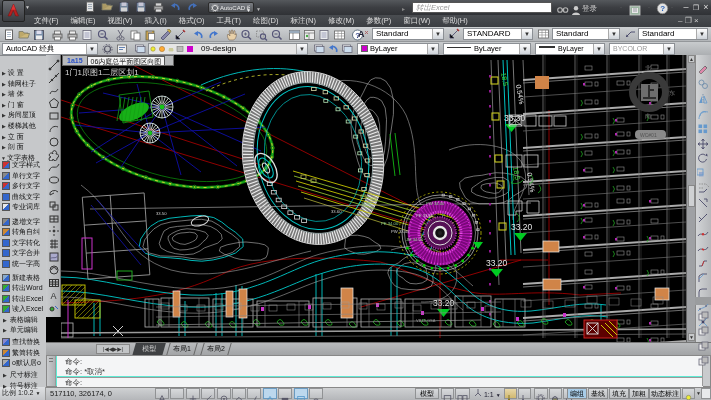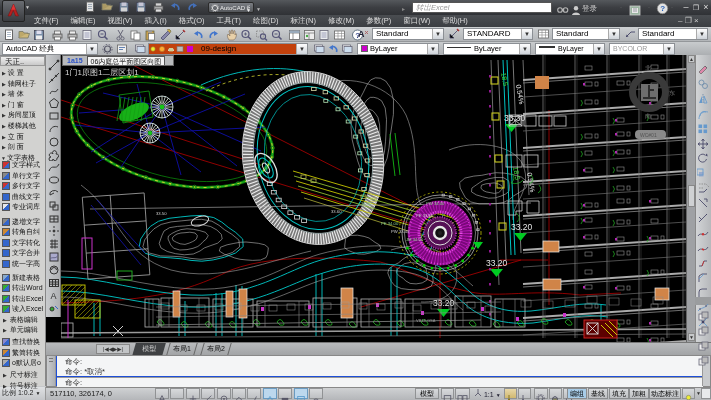--- a/index.html
+++ b/index.html
@@ -206,21 +206,21 @@
         <circle cx="6.5" cy="6" r="4.6" fill="none" stroke="#556" stroke-width="0.9" stroke-dasharray="1.6 1.6"></circle>
       </svg></div>
     <div class="abs" style="left:116px;top:43px;z-index:2"><svg width="13" height="12" viewBox="0 0 13 12" style="display:inline-block;vertical-align:top">
         <rect x="1.5" y="2" width="9" height="8" fill="#eee" stroke="#666" stroke-width="0.8"></rect>
         <path d="M3,4.5 h6 M3,6.5 h4" stroke="#57a" stroke-width="0.9"></path>
       </svg></div>
     <div class="abs" style="left:134px;top:43px;z-index:2"><svg width="13" height="12" viewBox="0 0 13 12" style="display:inline-block;vertical-align:top">
         <rect x="1.5" y="2" width="8" height="6" fill="#fff" stroke="#667" stroke-width="0.8"></rect>
         <rect x="3" y="3.5" width="8" height="6" fill="#cde" stroke="#667" stroke-width="0.8"></rect>
       </svg></div>
-    <div class="abs" style="left:148px;top:43px;width:160px;height:12px;background:#c2410c;border:1px solid #8b8f94;z-index:2;font-size:8px;line-height:10px;white-space:nowrap"><svg width="52" height="10" viewBox="0 0 52 10" style="vertical-align:-2px">
+    <div class="abs" style="left:148px;top:43px;width:160px;height:12px;background:#e5e5e5;border:1px solid #8b8f94;z-index:2;font-size:8px;line-height:10px;white-space:nowrap"><svg width="52" height="10" viewBox="0 0 52 10" style="vertical-align:-2px">
         <circle cx="4" cy="5" r="2.2" fill="#ee3" stroke="#983" stroke-width="0.6"></circle>
         <circle cx="13" cy="5" r="2.6" fill="#fa3" stroke="#a73" stroke-width="0.6"></circle>
         <path d="M19,7 a3,3 0 0 1 6,0 Z" fill="#ddb"></path>
         <rect x="20" y="4" width="4" height="3.4" fill="#cc9"></rect>
         <rect x="28" y="2.5" width="6" height="5" fill="#bbb" stroke="#777" stroke-width="0.6"></rect>
         <rect x="38" y="2" width="6" height="6" fill="#c0c"></rect>
       </svg><span style="vertical-align:top">09-design</span><span style="position:absolute;right:0;top:0;width:11px;height:10px;background:linear-gradient(#fdfdfd,#cfd4da);border-left:1px solid #aaa;text-align:center;font-size:6px;line-height:10px;color:#333">▼</span></div>
     <div class="abs" style="left:313px;top:43px;z-index:2"><svg width="13" height="12" viewBox="0 0 13 12" style="display:inline-block;vertical-align:top">
         <rect x="1.5" y="2" width="8" height="6" fill="#fff" stroke="#667" stroke-width="0.8"></rect>
         <rect x="3" y="3.5" width="8" height="6" fill="#cde" stroke="#667" stroke-width="0.8"></rect>
@@ -230,23 +230,20 @@
         <path d="M2,4.5 L6,2 L6,7 Z" fill="#4477cc"></path>
       </svg></div>
     <div class="abs" style="left:341px;top:43px;z-index:2"><svg width="13" height="12" viewBox="0 0 13 12" style="display:inline-block;vertical-align:top">
         <rect x="1.5" y="2" width="8" height="6" fill="#fff" stroke="#667" stroke-width="0.8"></rect>
         <rect x="3" y="3.5" width="8" height="6" fill="#cde" stroke="#667" stroke-width="0.8"></rect>
       </svg></div>
     <div class="abs" style="left:357px;top:43px;z-index:2"><span style="display:inline-block;position:relative;width:82px;height:12px;background:#fff;border:1px solid #8b8f94;box-sizing:border-box;font-size:7.5px;line-height:10px;vertical-align:top;"><span style="padding-left:3px;white-space:nowrap;"><span style="display:inline-block;width:7px;height:7px;background:#c0c;vertical-align:-1px;margin-right:2px;border:1px solid #666"></span>ByLayer</span><span style="position:absolute;right:0;top:0;width:11px;height:10px;background:linear-gradient(#fdfdfd,#cfd4da);border-left:1px solid #aaa;text-align:center;font-size:6px;line-height:10px;color:#333">▼</span></span></div>
     <div class="abs" style="left:443px;top:43px;z-index:2"><span style="display:inline-block;position:relative;width:88px;height:12px;background:#fff;border:1px solid #8b8f94;box-sizing:border-box;font-size:7.5px;line-height:10px;vertical-align:top;"><span style="padding-left:3px;white-space:nowrap;"><span style="display:inline-block;width:24px;height:1px;background:#333;vertical-align:3px;margin-right:3px"></span>ByLayer</span><span style="position:absolute;right:0;top:0;width:11px;height:10px;background:linear-gradient(#fdfdfd,#cfd4da);border-left:1px solid #aaa;text-align:center;font-size:6px;line-height:10px;color:#333">▼</span></span></div>
     <div class="abs" style="left:535px;top:43px;z-index:2"><span style="display:inline-block;position:relative;width:70px;height:12px;background:#fff;border:1px solid #8b8f94;box-sizing:border-box;font-size:7px;line-height:10px;vertical-align:top;"><span style="padding-left:3px;white-space:nowrap;"><span style="display:inline-block;width:16px;height:2px;background:#333;vertical-align:3px;margin-right:3px"></span>ByLayer</span><span style="position:absolute;right:0;top:0;width:11px;height:10px;background:linear-gradient(#fdfdfd,#cfd4da);border-left:1px solid #aaa;text-align:center;font-size:6px;line-height:10px;color:#333">▼</span></span></div>
     <div class="abs" style="left:609px;top:43px;z-index:2"><span style="display:inline-block;position:relative;width:66px;height:12px;background:#fff;border:1px solid #8b8f94;box-sizing:border-box;font-size:7px;line-height:10px;vertical-align:top;"><span style="padding-left:3px;white-space:nowrap;"><span style="color:#999">BYCOLOR</span></span><span style="position:absolute;right:0;top:0;width:11px;height:10px;background:linear-gradient(#fdfdfd,#cfd4da);border-left:1px solid #aaa;text-align:center;font-size:6px;line-height:10px;color:#333">▼</span></span></div>
-    <div class="abs" style="left:0;top:56px;width:46px;height:330px;background:#d2d2d0;border-right:1px solid #888;">
-      <div style="height:10px;background:linear-gradient(#efefef,#c9c9c9);border:1px solid #999;font-size:7.5px;line-height:9px;padding-left:4px;color:#222">天正..</div>
-    </div>
     <div class="abs" style="left:0;top:0;z-index:4">
       <div style="position:absolute;left:0;top:68px;width:46px;height:10.6px;font-size:7px;color:#111;white-space:nowrap"><span style="font-size:5px;color:#333;padding:0 2px">▶</span>设  置</div>
       <div style="position:absolute;left:0;top:78.6px;width:46px;height:10.6px;font-size:7px;color:#111;white-space:nowrap"><span style="font-size:5px;color:#333;padding:0 2px">▶</span>轴网柱子</div>
       <div style="position:absolute;left:0;top:89.19999999999999px;width:46px;height:10.6px;font-size:7px;color:#111;white-space:nowrap"><span style="font-size:5px;color:#333;padding:0 2px">▶</span>墙  体</div>
       <div style="position:absolute;left:0;top:99.79999999999998px;width:46px;height:10.6px;font-size:7px;color:#111;white-space:nowrap"><span style="font-size:5px;color:#333;padding:0 2px">▶</span>门  窗</div>
       <div style="position:absolute;left:0;top:110.39999999999998px;width:46px;height:10.6px;font-size:7px;color:#111;white-space:nowrap"><span style="font-size:5px;color:#333;padding:0 2px">▶</span>房间屋顶</div>
       <div style="position:absolute;left:0;top:120.99999999999997px;width:46px;height:10.6px;font-size:7px;color:#111;white-space:nowrap"><span style="font-size:5px;color:#333;padding:0 2px">▶</span>楼梯其他</div>
       <div style="position:absolute;left:0;top:131.59999999999997px;width:46px;height:10.6px;font-size:7px;color:#111;white-space:nowrap"><span style="font-size:5px;color:#333;padding:0 2px">▶</span>立  面</div>
       <div style="position:absolute;left:0;top:142.19999999999996px;width:46px;height:10.6px;font-size:7px;color:#111;white-space:nowrap"><span style="font-size:5px;color:#333;padding:0 2px">▶</span>剖  面</div>
       <div style="position:absolute;left:0;top:152.79999999999995px;width:46px;height:10.6px;font-size:7px;color:#111;white-space:nowrap"><span style="font-size:5px;color:#333;padding:0 1px">▼</span>文字表格</div>
@@ -1316,21 +1313,21 @@
             <rect x="5" y="2" width="6" height="6" fill="#bbb"></rect>
           </g>
         </svg></div>
     </div>
     <div class="abs" style="left:46px;top:342px;width:665px;height:13px;background:linear-gradient(#b8babc,#a2a4a6);border-top:1px solid #777;font-size:7.5px;color:#111;white-space:nowrap">
       <span style="position:absolute;left:50px;top:1px;width:34px;height:10px;background:#c2c4c6;border:1px solid #888;text-align:center;font-size:5.5px;line-height:9px;color:#333;letter-spacing:0">|◀◀▶▶|</span>
       <span style="position:absolute;left:88px;top:0px;width:30px;height:13px;background:#3f4143;color:#cfcfcf;text-align:center;line-height:12px;transform:skewX(-16deg);font-size:7px"><span style="display:inline-block;transform:skewX(16deg)">模型</span></span>
       <span style="position:absolute;left:122px;top:0px;width:28px;height:12px;border-left:1px solid #666;border-right:1px solid #666;text-align:center;line-height:12px;transform:skewX(-16deg);font-size:7px"><span style="display:inline-block;transform:skewX(16deg)">布局1</span></span>
       <span style="position:absolute;left:156px;top:0px;width:28px;height:12px;border-left:1px solid #666;border-right:1px solid #666;text-align:center;line-height:12px;transform:skewX(-16deg);font-size:7px"><span style="display:inline-block;transform:skewX(16deg)">布局2</span></span>
     </div>
-    <div class="abs" style="left:46px;top:355px;width:665px;height:32px;background:#1d4ed8;border:1px solid #888">
+    <div class="abs" style="left:46px;top:355px;width:665px;height:32px;background:#5eead4;border:1px solid #888">
       <div style="position:absolute;left:0;top:0;width:9px;height:30px;background:linear-gradient(90deg,#c9cbcd,#aeb0b3);border-right:1px solid #999">
         <div style="margin:2px 2px;width:4px;height:1px;background:#777"></div>
         <div style="margin:1px 2px;width:4px;height:1px;background:#777"></div>
       </div>
       <div style="position:absolute;left:10px;top:0;width:646px;height:20px;background:#f4f5f6;font-size:7.5px;color:#333;line-height:9.5px;padding:1px 8px">命令:<br>命令: *取消*</div>
       <div style="position:absolute;left:10px;top:21px;width:646px;height:10px;border-top:1px solid #999;font-size:7.5px;color:#333;line-height:9px;padding-left:8px;background:#f4f5f6">命令:</div>
       <div style="position:absolute;right:0;top:0;width:8px;height:30px;background:#c9cbcd;border-left:1px solid #999"></div>
     </div>
     <div class="abs" style="left:0;top:387px;width:711px;height:13px;background:linear-gradient(#cfd1d3,#b4b6b9);border-top:1px solid #888"></div>
     <div class="abs" style="left:0;top:387px;width:46px;height:13px;background:linear-gradient(#dfe1e3,#c4c6c9);border-right:1px solid #999;font-size:7px;line-height:12px;color:#222;padding-left:2px;z-index:2">比例 1:0.2 <span style="font-size:5px">▼</span></div>

